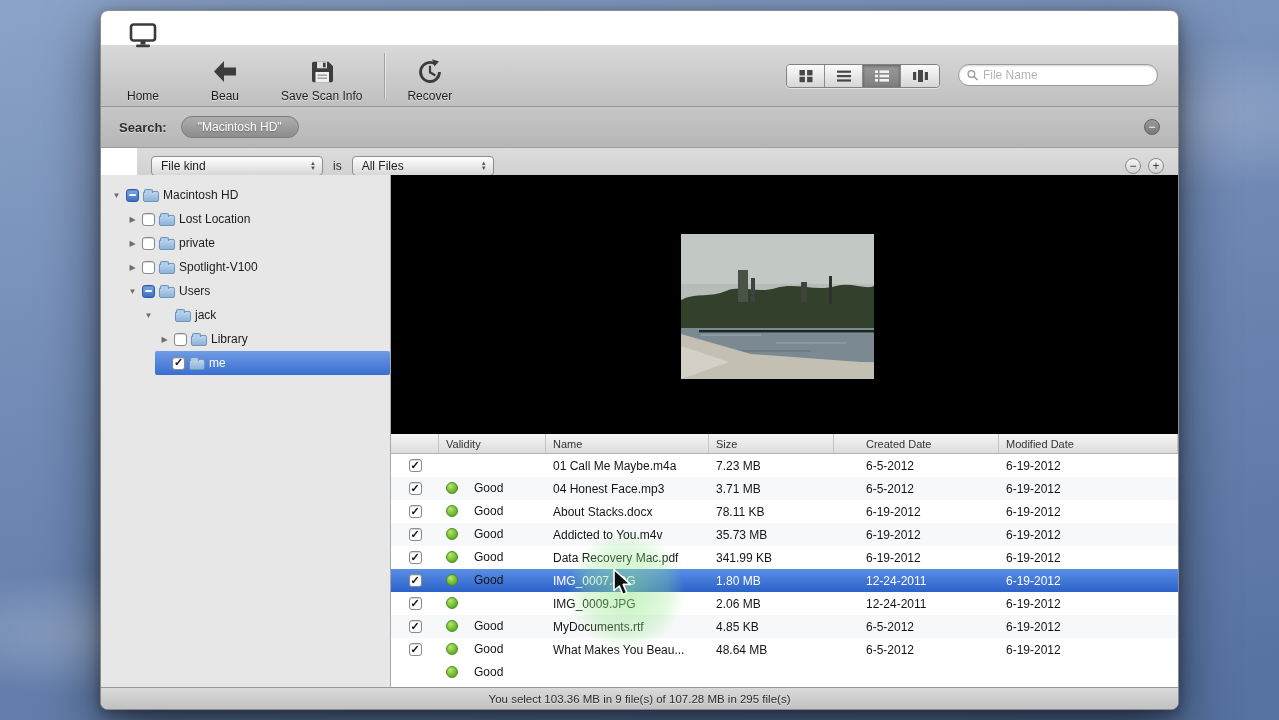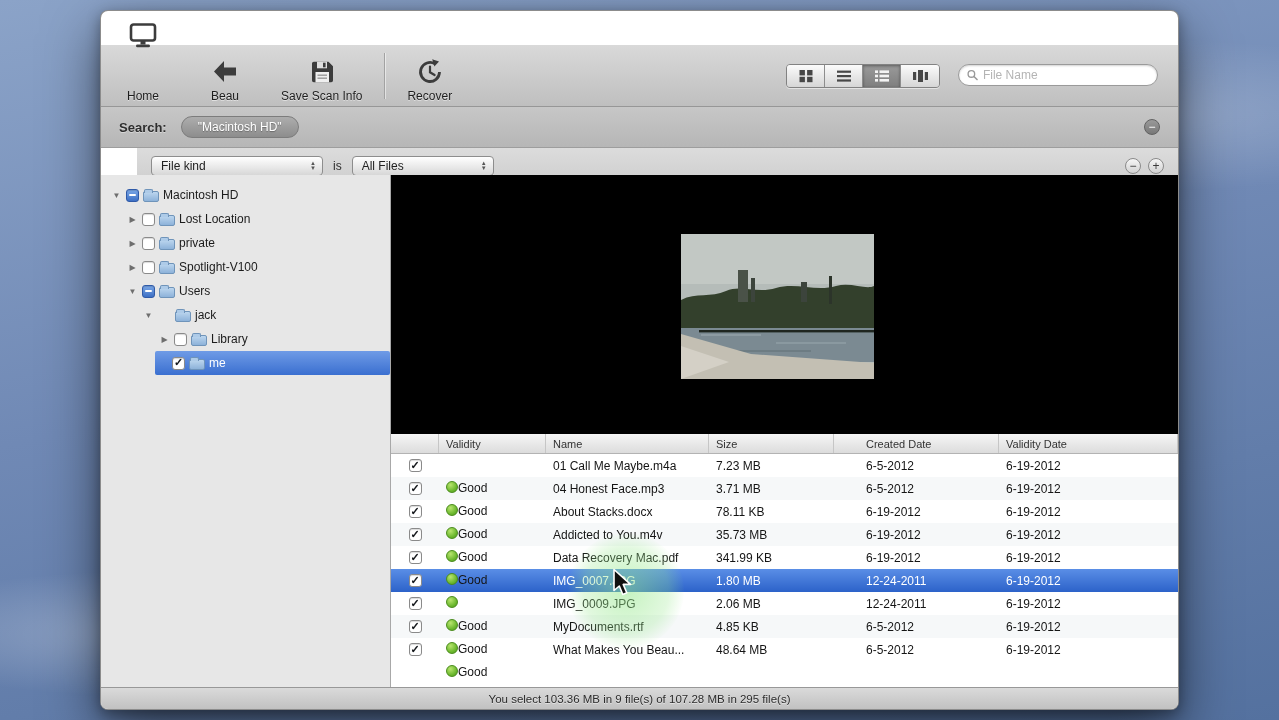--- a/index.html
+++ b/index.html
@@ -157,21 +157,21 @@
   .c-name { width:163px; flex:0 0 163px; }
   .c-size { width:125px; flex:0 0 125px; }
   .c-created { width:140px; flex:0 0 140px;margin-left:25px; }
   .c-modified { flex:1; }
 
   .tbody { flex:1; background:#fff; }
   .trow { display:flex; align-items:center; height:23px; font-size:12px; color:#151515; }
   .trow.alt { background:#f6f8f9; }
   .trow.selected { background:linear-gradient(#5a8ee6, #2c62c9); color:#fff; }
   .trow .c-check { display:flex; justify-content:center; }
-  .trow .c-validity { display:flex; gap:0; padding-left:7px;margin-top:44px; }
+  .trow .c-validity { display:flex; align-items:center; gap:16px; padding-left:7px;margin-top:44px; }
   .trow .c-name, .trow .c-size, .trow .c-created, .trow .c-modified { padding-left:7px; }
   .dot { width:12px; height:12px; border-radius:50%; flex:0 0 12px;
     background:radial-gradient(circle at 35% 30%, #b8e56e, #6cb82e 62%, #4f9a1d);
     border:1px solid #4a8c1c; }
 
   
   .statusbar {
     position:absolute; left:0; bottom:0; right:0; height:22px;
     background:linear-gradient(#dadada, #c1c1c1);
     border-top:1px solid #989898;
@@ -379,21 +379,21 @@
           <path d="M0,145 L0,100 L70,120 L193,129 L193,145 Z" fill="#c3bfb3"></path>
           <path d="M0,145 L0,112 L48,128 L0,145 Z" fill="#d4d0c6"></path>
         </svg>
       </div>
       <div class="thead">
         <div class="cell c-check"></div>
         <div class="cell c-validity">Validity</div>
         <div class="cell c-name">Name</div>
         <div class="cell c-size">Size</div>
         <div class="cell c-created">Created Date</div>
-        <div class="cell c-modified">Validity Date</div>
+        <div class="cell c-modified">Modified Date</div>
       </div>
       <div class="tbody">
           <div class="trow">
     <div class="cell c-check">
               <span class="cb cb-checked"></span>
             </div>
     <div class="cell c-validity">
               <span class="dot"></span>
               <span class="v-label">Good</span>
             </div>

